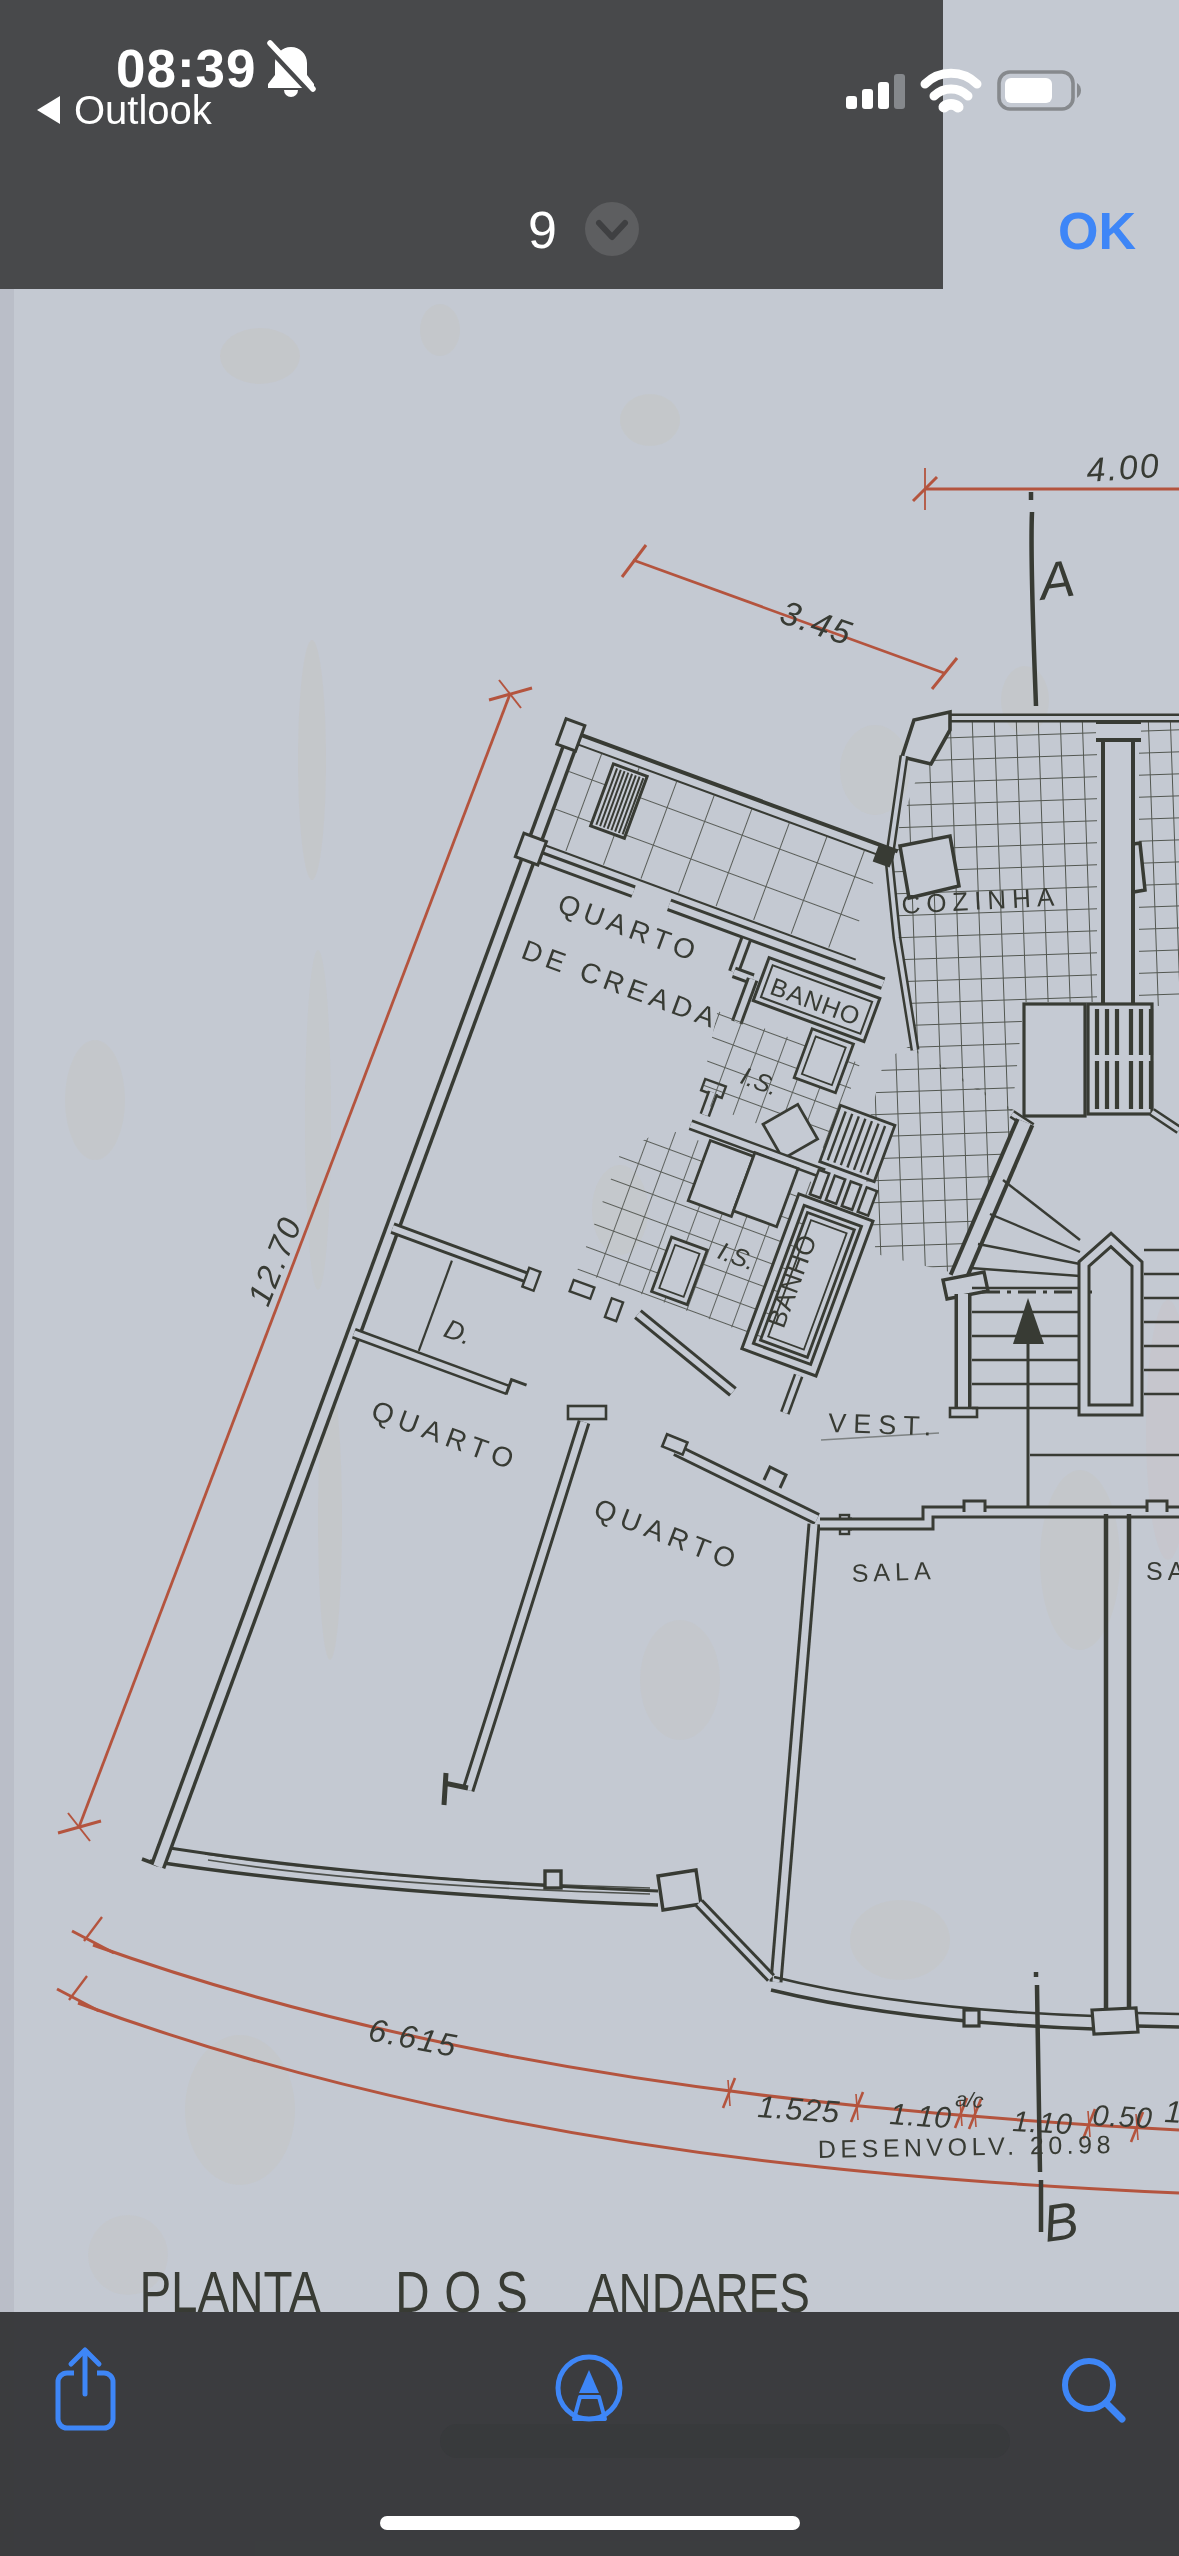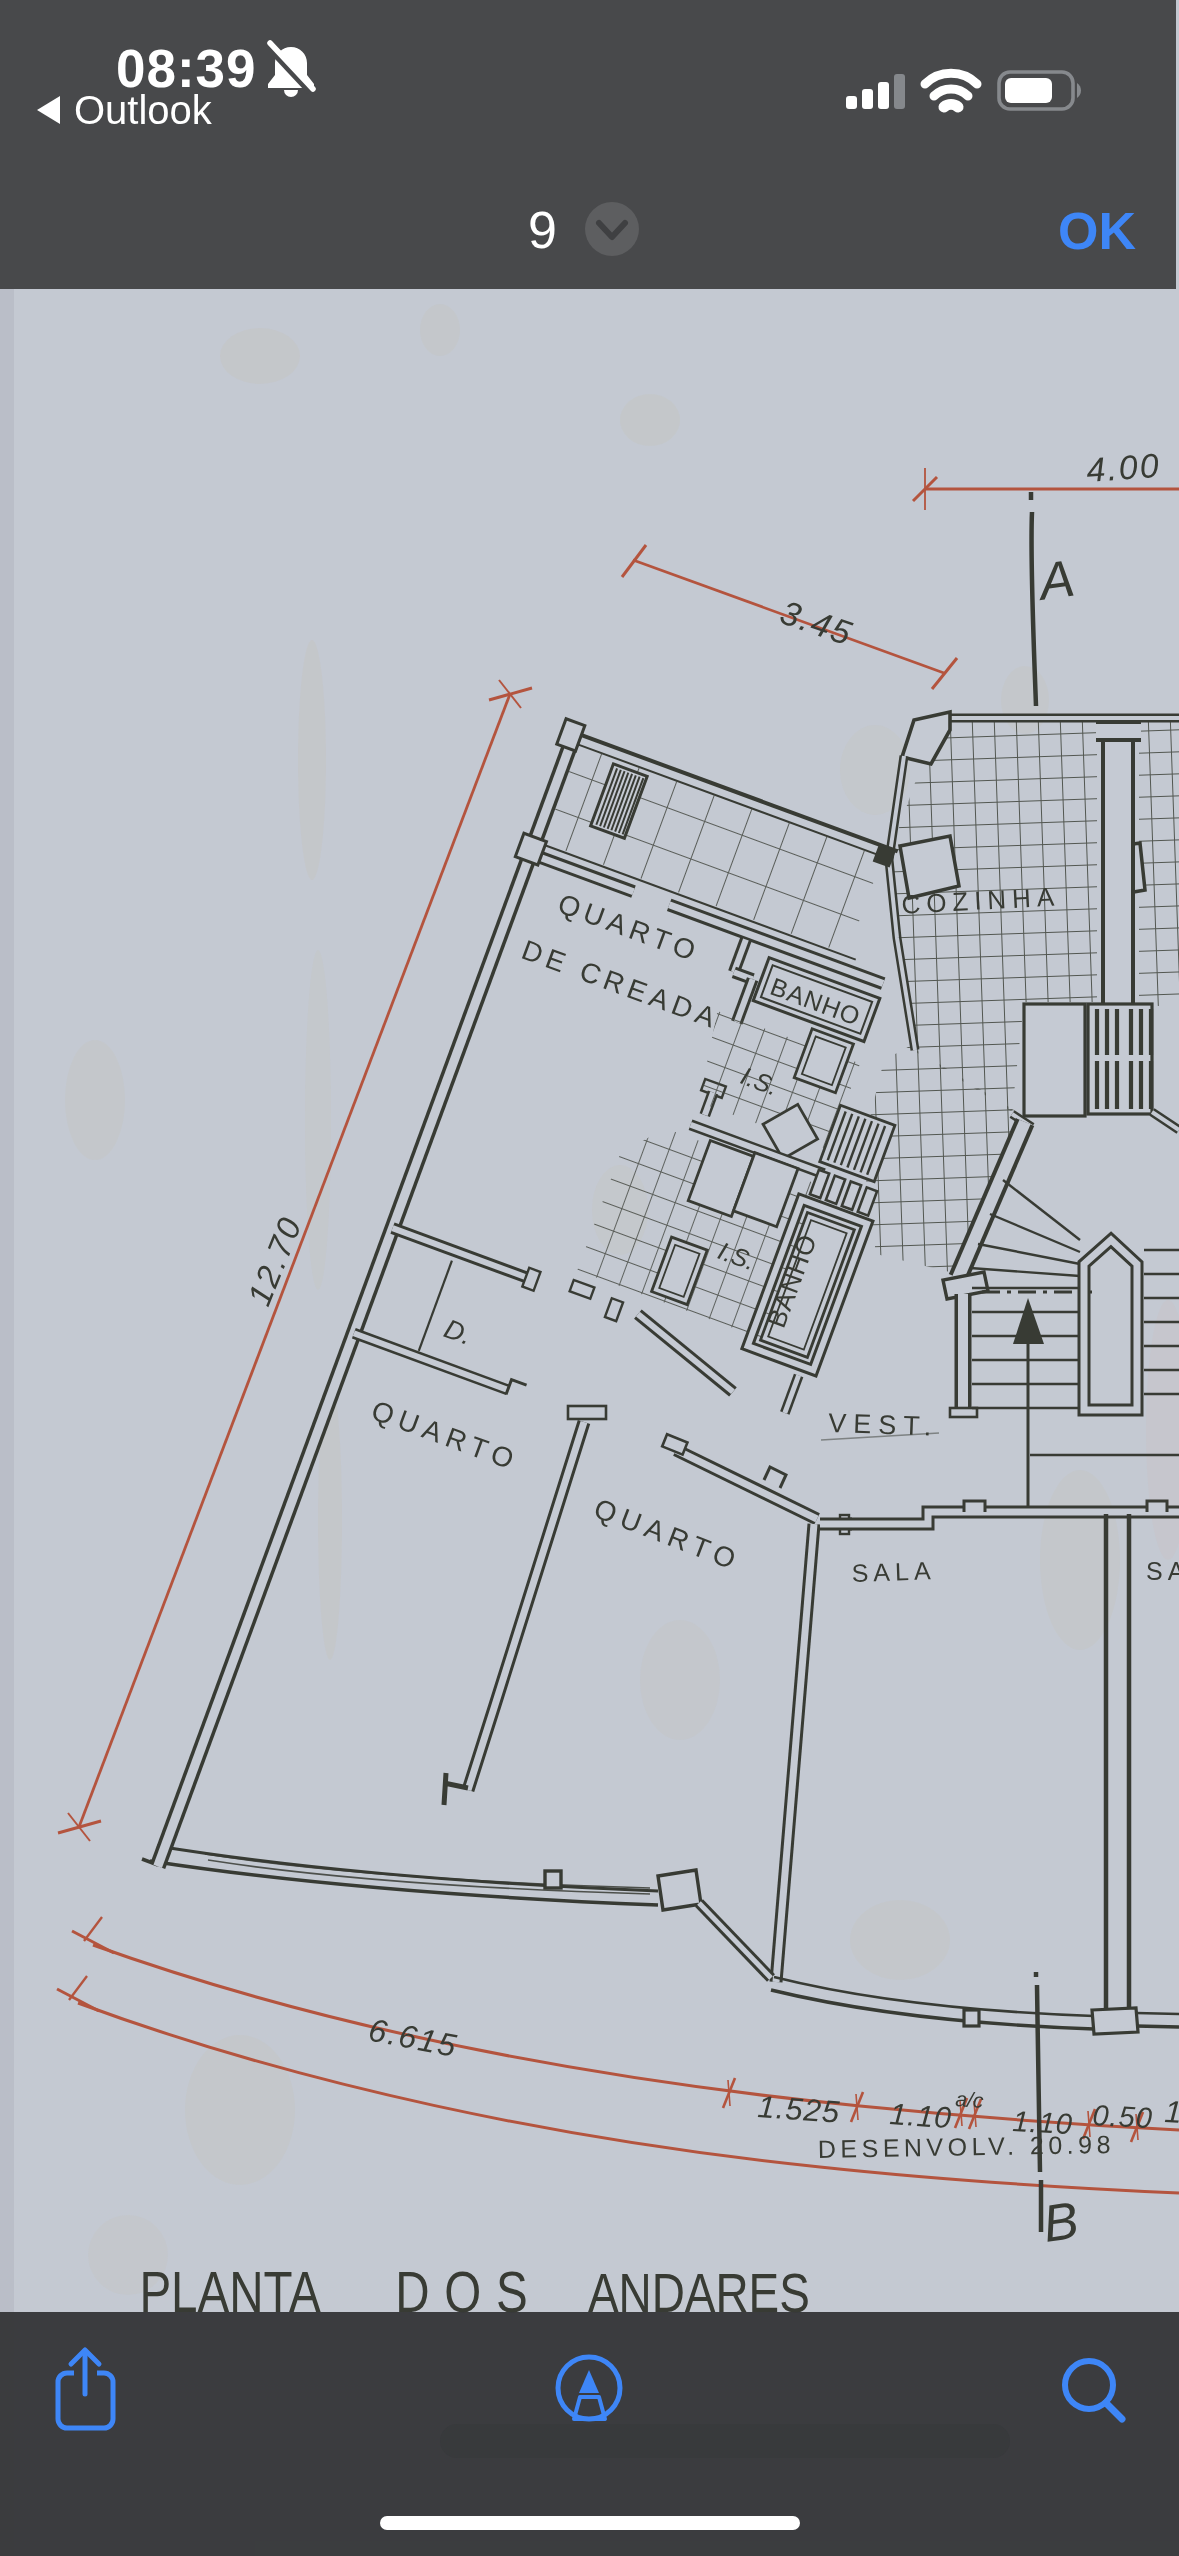--- a/index.html
+++ b/index.html
@@ -1,16 +1,16 @@
 <!DOCTYPE html>
 <html><head><meta charset="utf-8">
 <style>
 html,body{margin:0;padding:0;}
 #phone{position:relative;width:1179px;height:2556px;overflow:hidden;background:#c4c9d2;font-family:"Liberation Sans",sans-serif;}
-#topbar{position:absolute;left:0;top:0;width:1176px;height:289px;background:#48494b;z-index:5;}
+#topbar{position:absolute;left:0;top:0;width:943px;height:289px;background:#48494b;z-index:5;}
 #toolbar{position:absolute;left:0;top:2312px;width:1179px;height:244px;background:rgba(52,53,55,0.95);z-index:5;}
 text{font-family:"Liberation Sans",sans-serif;}
 </style></head><body>
 <div id="phone">
 
 <svg width="1179" height="2556" viewBox="0 0 1179 2556" style="position:absolute;left:0;top:0;">
 <defs>
 <pattern id="gk" width="22" height="22" patternUnits="userSpaceOnUse" patternTransform="rotate(-2)">
 <path d="M0,0 H22 M0,0 V22" stroke="#464a43" stroke-width="2" fill="none" opacity="0.9"></path>
 </pattern>

